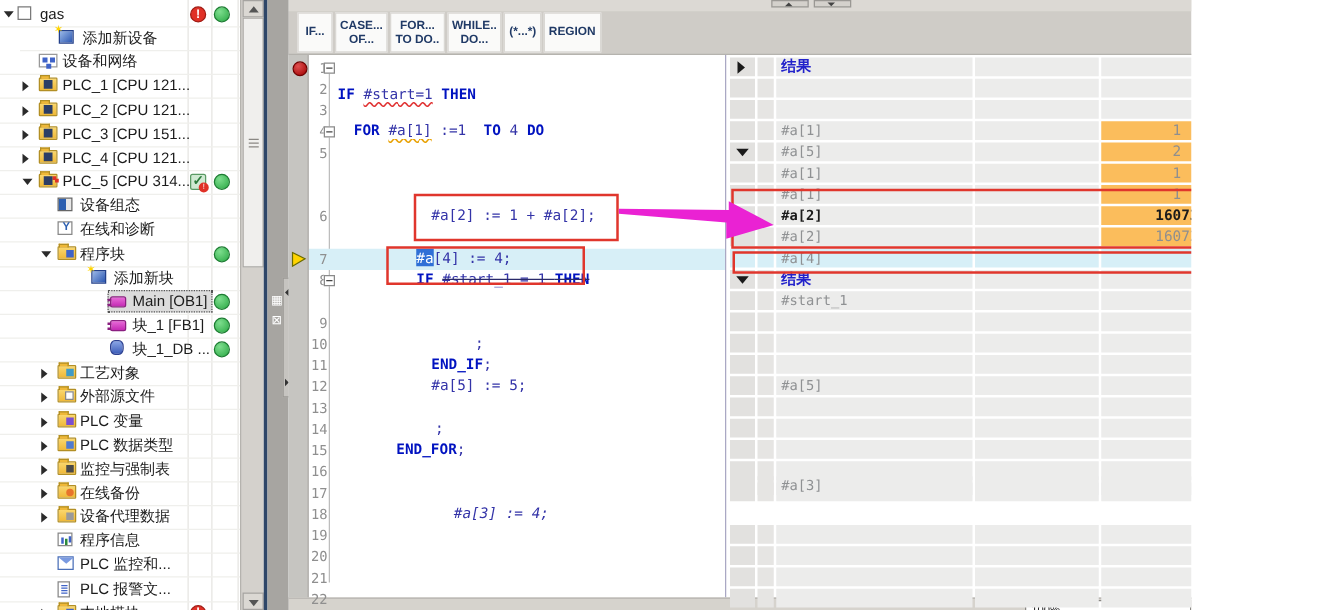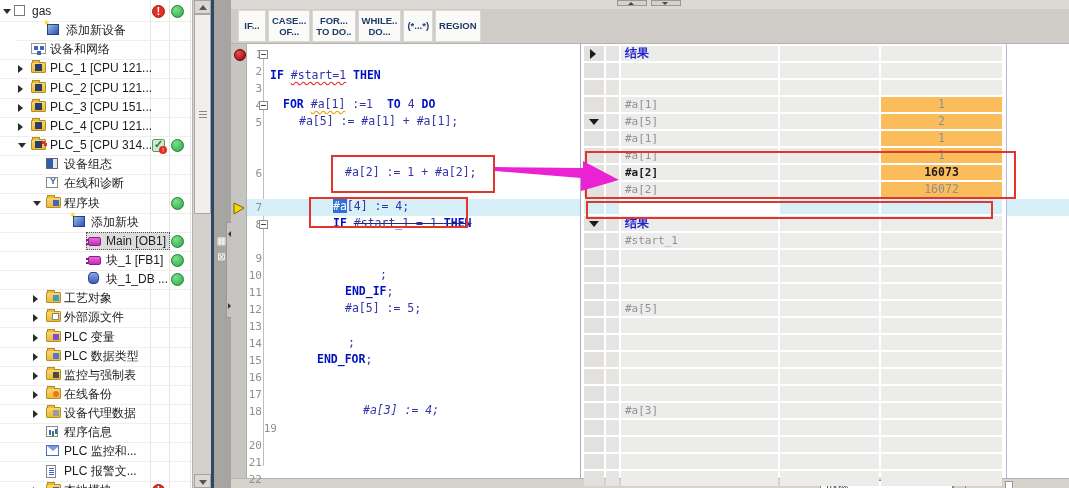--- a/index.html
+++ b/index.html
@@ -1,16 +1,16 @@
 <!DOCTYPE html>
 <html><head>
 <meta charset="utf-8">
 <style>
   html,body{margin:0;padding:0;}
-  .app{position:relative;width:1069px;height:488px;background:#fff;overflow:hidden;
+  .app{position:relative;width:953px;height:488px;background:#fff;overflow:hidden;
        font-family:"Liberation Sans",sans-serif;cursor:default;}
 
   
   .tree{position:absolute;left:0;top:0;width:192px;height:488px;background:#fff;overflow:hidden;}
   .tcol{position:absolute;top:0;width:1px;height:488px;background:#e6e5e2;}
   .trow{position:absolute;left:0;width:192px;height:19px;border-bottom:1px solid #efefec;}
   .tlabel{position:absolute;top:0;line-height:19px;font-size:12px;color:#1c1c1c;white-space:nowrap;}
   .lv0 .tlabel{left:32px}.lv1 .tlabel{left:50px}.lv2 .tlabel{left:64px}
   .lv3 .tlabel{left:91px}.lv4 .tlabel{left:106px}
   .arr{position:absolute;width:0;height:0;}
@@ -353,21 +353,20 @@
       <div class="crow" style="top: 80px;">
         <div class="lnum">3</div>
       </div>
       <div class="crow" style="top: 97px;">
         <div class="lnum">4</div>
         <div class="fbox"></div>
         <div class="ctext" style="left: 52px;"><span class="kw">FOR </span><span class="warn">#a[1]</span><span class="pl"> :=1  </span><span class="kw">TO</span><span class="pl"> 4 </span><span class="kw">DO</span></div>
       </div>
       <div class="crow" style="top: 114px;">
         <div class="lnum">5</div>
-        <div class="ctext" style="left: 68px;"><span class="pl">#a[5] := #a[1] + #a[1];</span></div>
       </div>
       <div class="crow" style="top: 131px;"></div>
       <div class="crow" style="top: 148px;"></div>
       <div class="crow" style="top: 165px;">
         <div class="lnum">6</div>
         <div class="ctext" style="left: 114px;"><span class="pl">#a[2] := 1 + #a[2];</span></div>
       </div>
       <div class="crow" style="top: 182px;"></div>
       <div class="crow hl" style="top: 199px;">
         <div class="exec"><svg width="13" height="13">
@@ -411,21 +410,21 @@
       <div class="crow" style="top: 369px;">
         <div class="lnum">16</div>
       </div>
       <div class="crow" style="top: 386px;">
         <div class="lnum">17</div>
       </div>
       <div class="crow" style="top: 403px;">
         <div class="lnum">18</div>
         <div class="ctext" style="left: 132px; font-style: italic;"><span class="pl">#a[3] := 4;</span></div>
       </div>
-      <div class="crow" style="top: 420px; margin-left: 15px;">
+      <div class="crow" style="top: 420px;">
         <div class="lnum">19</div>
       </div>
       <div class="crow" style="top: 437px;">
         <div class="lnum">20</div>
       </div>
       <div class="crow" style="top: 454px;">
         <div class="lnum">21</div>
       </div>
       <div class="crow" style="top: 471px;">
         <div class="lnum">22</div>
@@ -525,20 +524,23 @@
           <div class="mname">#a[2]</div>
         </div>
         <div class="mc cm2"></div>
         <div class="mc cv orange">
           <div class="mval">16072</div>
         </div>
       </div>
       <div class="mrow" style="top: 199px;">
         <div class="mc ca chl"></div>
         <div class="mc cb chl"></div>
+        <div class="mc cn chl">
+          <div class="mname">#a[4]</div>
+        </div>
         <div class="mc cm2 chl"></div>
         <div class="mc cv chl"></div>
       </div>
       <div class="mrow" style="top: 216px;">
         <div class="mc ca">
           <div class="tri down"></div>
         </div>
         <div class="mc cb"></div>
         <div class="mc cn">
           <div class="mname m-result">结果</div>
@@ -613,21 +615,21 @@
         <div class="mc cm2"></div>
         <div class="mc cv"></div>
       </div>
       <div class="mrow" style="top: 386px;">
         <div class="mc ca"></div>
         <div class="mc cb"></div>
         <div class="mc cn"></div>
         <div class="mc cm2"></div>
         <div class="mc cv"></div>
       </div>
-      <div class="mrow" style="top: 403px; text-align: right;">
+      <div class="mrow" style="top: 381px; text-align: right;">
         <div class="mc ca"></div>
         <div class="mc cb"></div>
         <div class="mc cn">
           <div class="mname">#a[3]</div>
         </div>
         <div class="mc cm2"></div>
         <div class="mc cv"></div>
       </div>
       <div class="mrow" style="top: 420px;">
         <div class="mc ca"></div>

